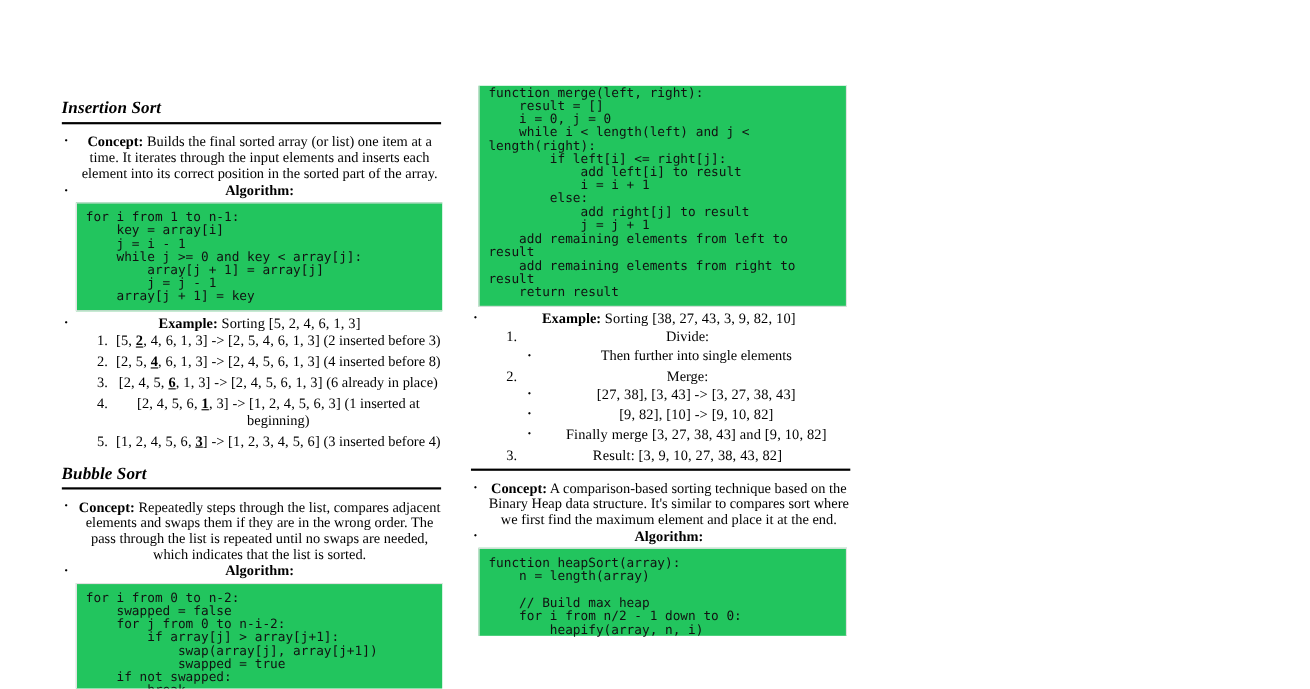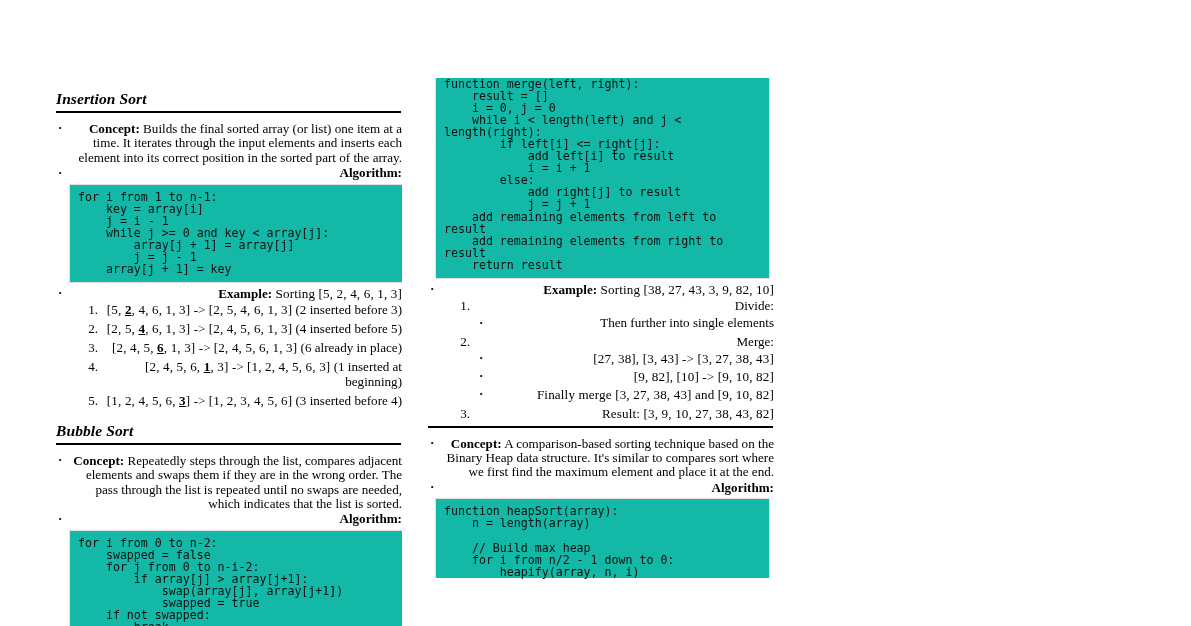--- a/index.html
+++ b/index.html
@@ -62,21 +62,21 @@
     list-style: none;
     margin: 0;
     padding: 0;
   }
   ul.dotlist > li {
     position: relative;
     padding-left: 14px;
     margin: 0 0 1px 0;
     font-size: 13.1px;
     line-height: 14.45px;
-    text-align: right;
+    text-align: center;
   }
   ul.dotlist > li::before {
     content: "\00B7";
     position: absolute;
     left: 2px;
     top: -0.5px;
     font-size: 13.1px;
     font-weight: bold;
     line-height: 14.45px;
   }
@@ -138,21 +138,21 @@
     font-weight: bold;
     text-decoration: underline;
   }
   .arrow { letter-spacing: 0; }
 
   
   pre.code {
     font-family: "DejaVu Sans Mono", "Liberation Mono", monospace;
     font-size: 11.6px;
     line-height: 12.05px;
-    background: #14b8a6;
+    background: #22c55e;
     border: 1px solid #e2e2e2;
     color: #111;
     margin: 3px 0 4px 13px;
     padding: 6px 8px 7px 8px;
     width: 317px;
     white-space: pre-wrap;
     word-break: normal;
     overflow-wrap: break-word;
     box-sizing: content-box;
     tab-size: 4;
@@ -207,21 +207,21 @@
 
             <ol class="numlist">
               <li>
                 <span class="arr">
                   <span>[5, </span><span class="hl">2</span><span>, 4, 6, 1, 3]</span>
                 </span><span class="arrow"> -&gt; </span><span class="arr">[2, 5, 4, 6, 1, 3]</span><span> (2 inserted before 3)</span>
               </li>
               <li>
                 <span class="arr">
                   <span>[2, 5, </span><span class="hl">4</span><span>, 6, 1, 3]</span>
-                </span><span class="arrow"> -&gt; </span><span class="arr">[2, 4, 5, 6, 1, 3]</span><span> (4 inserted before 5)</span>
+                </span><span class="arrow"> -&gt; </span><span class="arr">[2, 4, 5, 6, 1, 3]</span><span> (4 inserted before 8)</span>
               </li>
               <li>
                 <span class="arr">
                   <span>[2, 4, 5, </span><span class="hl">6</span><span>, 1, 3]</span>
                 </span><span class="arrow"> -&gt; </span><span class="arr">[2, 4, 5, 6, 1, 3]</span><span> (6 already in place)</span>
               </li>
               <li>
                 <span class="arr">
                   <span>[2, 4, 5, 6, </span><span class="hl">1</span><span>, 3]</span>
                 </span><span class="arrow"> -&gt; </span><span class="arr">[1, 2, 4, 5, 6, 3]</span><span> (1 inserted at beginning)</span>

